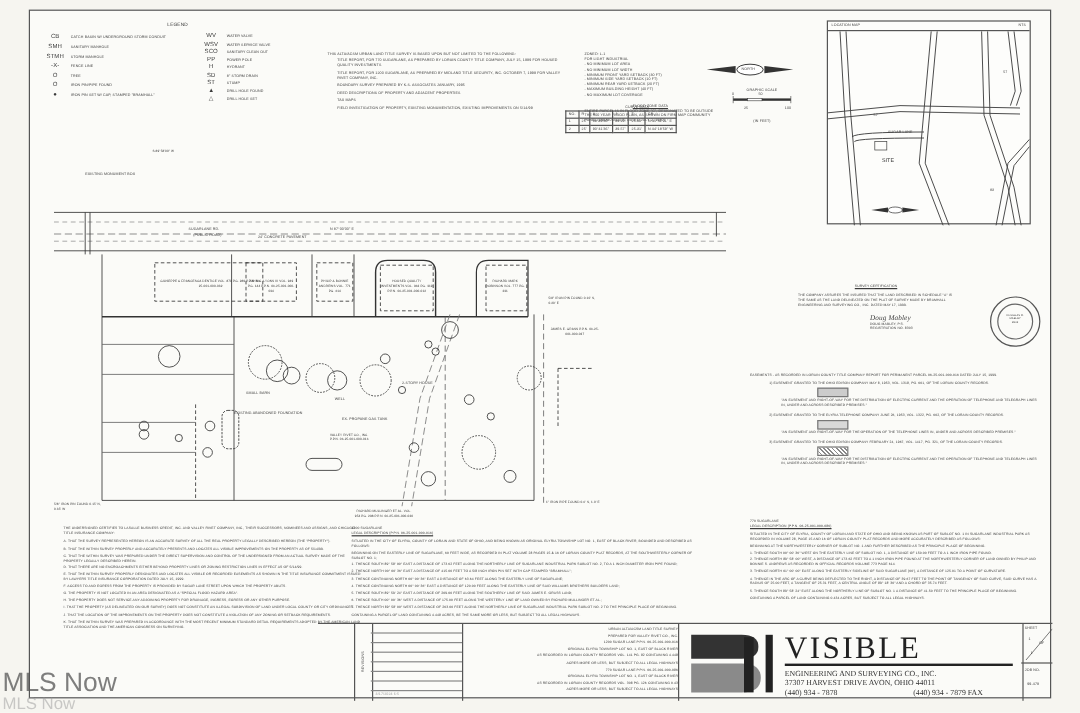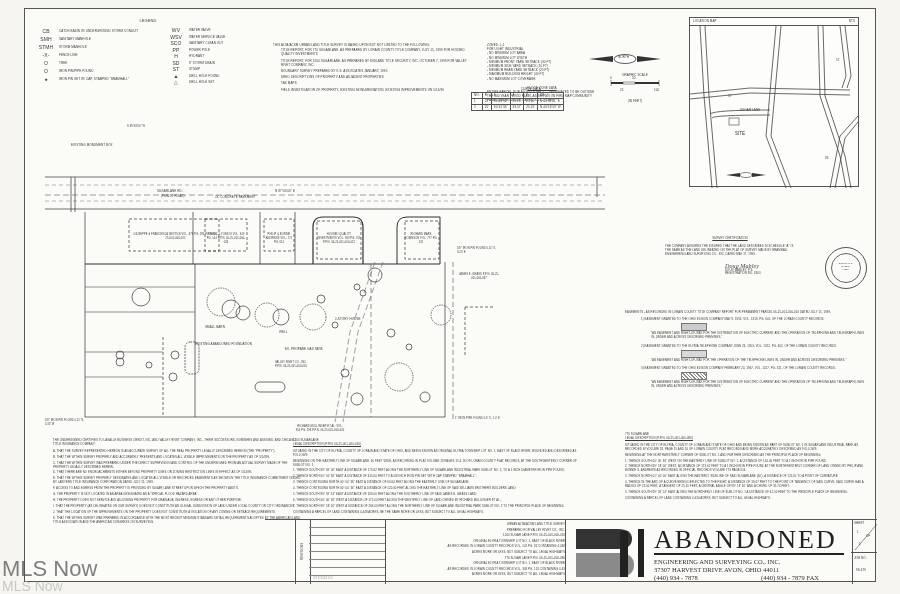--- a/index.html
+++ b/index.html
@@ -428,21 +428,21 @@
       <div>AS RECORDED IN LORAIN COUNTY RECORDS VOL. 308 PG. 126 CONTAINING 0.43</div>
       <div>ACRES MORE OR LESS, BUT SUBJECT TO ALL LEGAL HIGHWAYS</div>
     </div>
     <div class="logo">
       <svg width="80" height="54" viewBox="0 0 80 54" style="position:absolute;left:6px;top:5px;">
         <path d="M4 4 L46 4 Q60 4 60 14 Q60 24 46 24 L4 24 Z" fill="#333"></path>
         <path d="M4 28 L46 28 Q62 28 62 40 Q62 52 46 52 L4 52 Z" fill="#8a8a8a"></path>
         <rect x="48" y="6" width="8" height="46" fill="#222"></rect>
         <rect x="66" y="4" width="6" height="48" fill="#222"></rect>
       </svg>
-      <div class="firm">ABANDONED</div>
+      <div class="firm">VISIBLE</div>
       <div class="firmline"></div>
       <div class="firmsub" style="top:38px;">ENGINEERING AND SURVEYING CO., INC.</div>
       <div class="firmsub" style="top:46px;">37307 HARVEST DRIVE   AVON, OHIO 44011</div>
       <div class="firmsub" style="top:54px;">(440) 934 - 7878</div>
       <div class="firmsub" style="top:54px;left:195px;">(440) 934 - 7879 FAX</div>
     </div>
     <div class="sheetbox">
       <div style="position:absolute;left:0;top:0;width:26px;height:32px;border-bottom:1px solid #555;">
         <svg width="26" height="32" style="position:absolute;left:0;top:0;">
             <line x1="26" y1="4" x2="4" y2="30" stroke="#444" stroke-width="0.6"></line>

